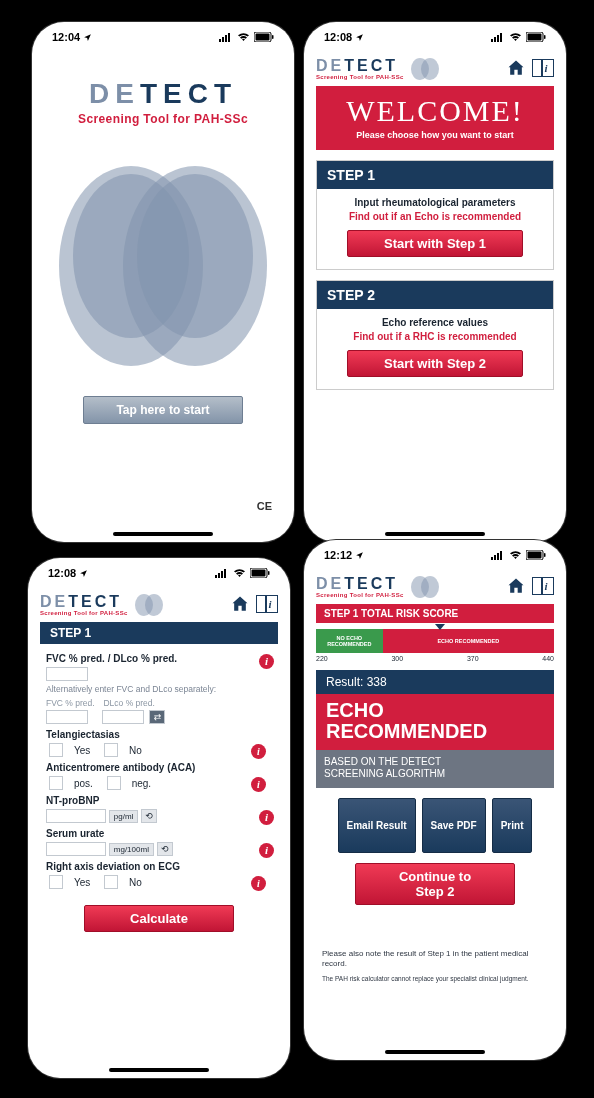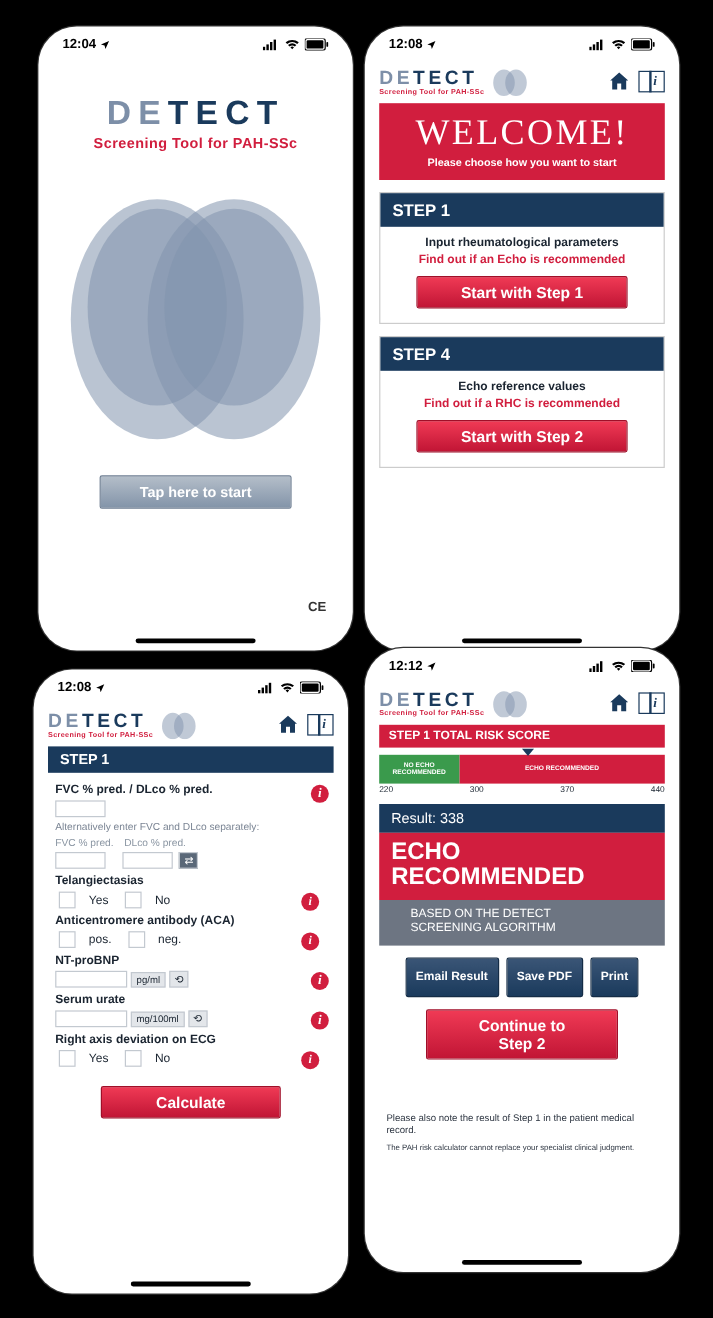--- a/index.html
+++ b/index.html
@@ -68,23 +68,23 @@
 .s4-head { background: #d11e3e; color: #fff; font-size: 10px; font-weight: 700; padding: 4px 8px; margin: 0 12px; }
 .scale { margin: 6px 12px 0; }
 .scale-bar { display: flex; height: 24px; font-size: 5.5px; color: #fff; font-weight: 600; text-align: center; position: relative; }
 .scale-g { width: 28%; background: #3a9a4c; display: flex; align-items: center; justify-content: center; line-height: 1.1; }
 .scale-r { flex: 1; background: #d11e3e; display: flex; align-items: center; justify-content: center; }
 .scale-marker { position: absolute; top: -5px; left: 50%; width: 0; height: 0; border-left: 5px solid transparent; border-right: 5px solid transparent; border-top: 6px solid #1a3a5c; }
 .scale-ticks { display: flex; justify-content: space-between; font-size: 7px; color: #1a2430; margin-top: 2px; }
 .result-line { background: #1a3a5c; color: #fff; font-size: 12px; padding: 5px 10px; margin: 8px 12px 0; }
 .result-box { background: #d11e3e; color: #fff; padding: 6px 10px 8px; margin: 0 12px; }
 .result-box .big { font-size: 20px; font-weight: 700; line-height: 1.05; }
-.result-sub { background: #6d7582; color: #fff; font-size: 10px; padding: 6px 26px 8px; margin: 0 12px; line-height: 1.2; }
+.result-sub { background: #6d7582; color: #fff; font-size: 10px; padding: 6px 8px 8px; margin: 0 12px; line-height: 1.2; }
 .btn-row { display: flex; gap: 6px; justify-content: center; margin: 10px 12px 0; }
-.navy-btn { background: linear-gradient(#3a5576,#1a3a5c); color: #fff; border: 1px solid #142c46; border-radius: 2px; font-size: 10px; font-weight: 700; padding: 10px 8px; }
+.navy-btn { background: linear-gradient(#3a5576,#1a3a5c); color: #fff; border: 1px solid #142c46; border-radius: 2px; font-size: 10px; font-weight: 700; padding: 21px 8px; }
 .s4-continue { margin: 10px auto 0; width: 160px; text-align: center; display: block; }
 .s4-note { margin: 44px 18px 0; font-size: 8px; color: #2e3642; line-height: 1.25; }
 .s4-note2 { margin: 6px 18px 0; font-size: 6.5px; color: #2e3642; }
 
 .info-box-icon { width: 22px; height: 18px; border: 1.5px solid #1a3a5c; display: inline-flex; align-items: center; justify-content: center; font-family: Georgia, serif; font-style: italic; font-weight: 700; font-size: 11px; color: #1a3a5c; position: relative; }
 .info-box-icon::before { content: ''; position: absolute; left: 8px; top: -1px; bottom: -1px; width: 1.5px; background: #1a3a5c; }
 .info-box-icon span { margin-left: 6px; }
 </style>
 </head>
 <body>
@@ -185,21 +185,21 @@
   </div>
   <div class="step-card">
     <div class="step-head">STEP 1</div>
     <div class="step-body">
       <div class="step-line1">Input rheumatological parameters</div>
       <div class="step-line2">Find out if an Echo is recommended</div>
       <div class="red-btn">Start with Step 1</div>
     </div>
   </div>
   <div class="step-card">
-    <div class="step-head">STEP 4</div>
+    <div class="step-head">STEP 2</div>
     <div class="step-body">
       <div class="step-line1">Echo reference values</div>
       <div class="step-line2">Find out if a RHC is recommended</div>
       <div class="red-btn">Start with Step 2</div>
     </div>
   </div>
   <div class="homebar"></div>
 </div>
 
 <div class="phone p3">

